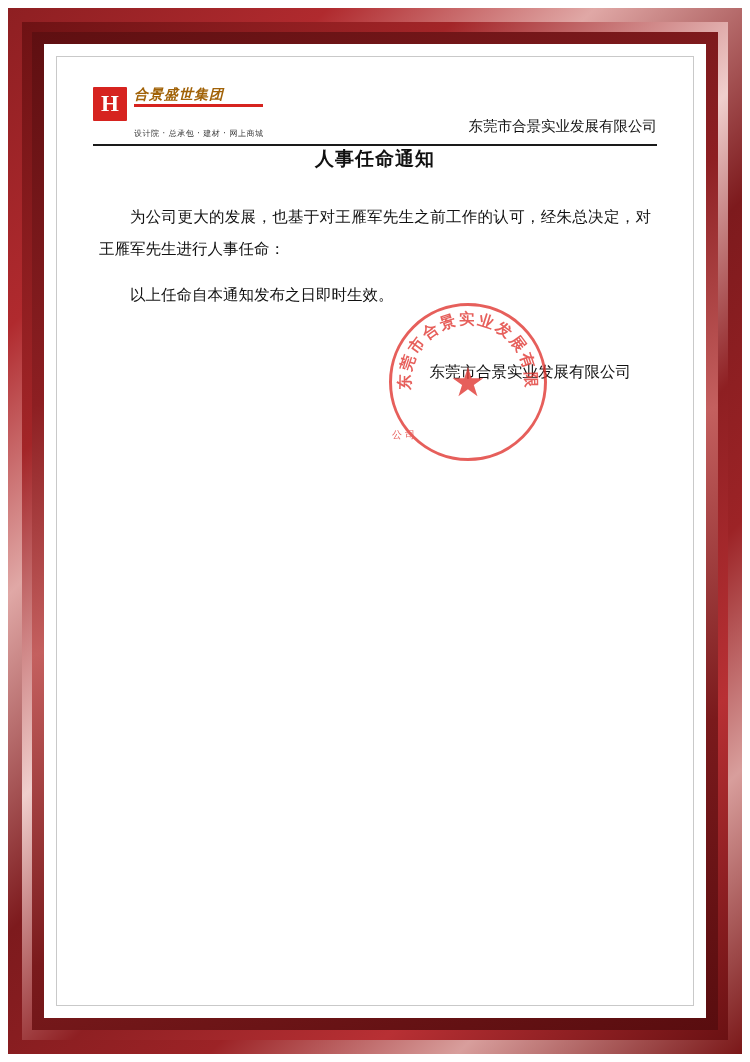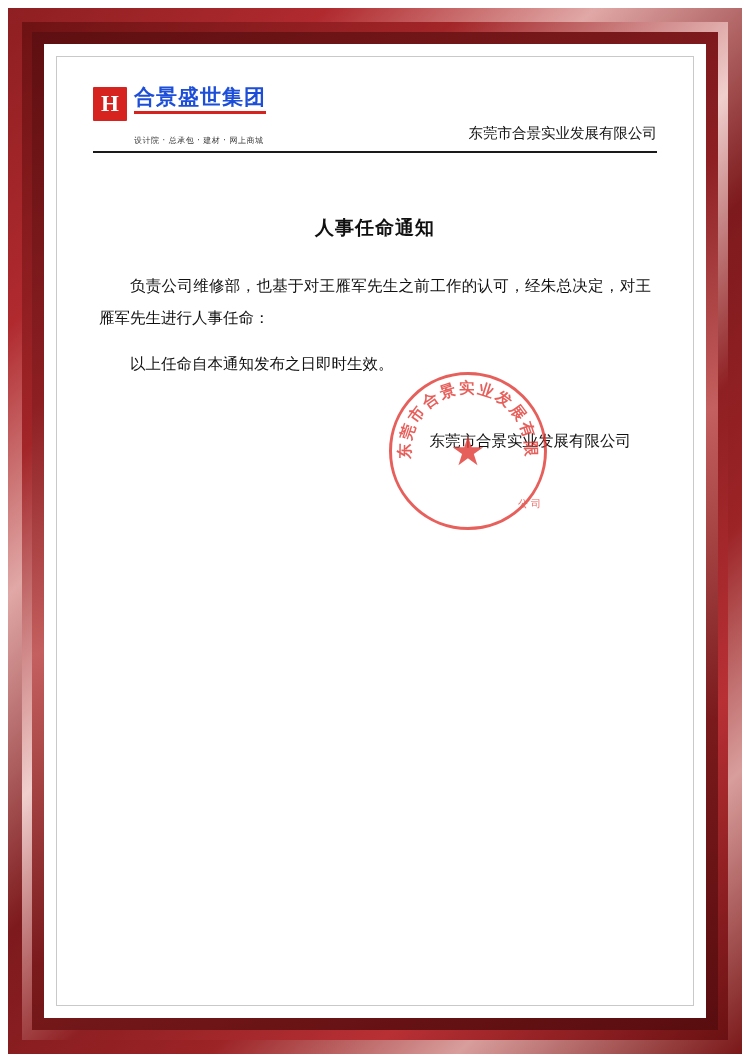--- a/index.html
+++ b/index.html
@@ -91,25 +91,26 @@
     text-align: center;
     font-family: "Liberation Serif", serif;
   }
   .logo-text {
     display: flex;
     flex-direction: column;
     justify-content: flex-start;
     line-height: 1;
   }
   .logo-name {
-    font-size: 21px;
-    font-weight: bold;
-    color: #1d4ed8;
+    font-size: 14px;
+    font-weight: bold;
+    color: #a16207;
     letter-spacing: 1px;
     font-family: "DejaVu Sans", sans-serif;
+    font-style: italic;
   }
   .logo-rule {
     height: 3px;
     background: #d6231f;
     margin: 3px 0 3px 0;
     width: 100%;
   }
   .logo-sub {
     font-size: 8px;
     color: #3a3a3a;
@@ -123,21 +124,20 @@
     padding-bottom: 2px;
     font-family: "DejaVu Sans", sans-serif;
   }
 
   
   .doc-title {
     text-align: center;
     font-size: 19px;
     font-weight: bold;
     color: #111111;
-    margin-top: 62px;
     letter-spacing: 1px;
     font-family: "DejaVu Sans", sans-serif;
   }
   .doc-body {
     margin-top: 30px;
     padding: 0 6px;
   }
   .para {
     font-size: 15.5px;
     color: #111111;
@@ -191,21 +191,21 @@
     font-size: 15.5px;
     font-family: "DejaVu Sans", sans-serif;
     letter-spacing: 2.5px;
     font-weight: bold;
   }
   .seal-bottom {
     position: absolute;
     left: 0;
     bottom: 16px;
     width: 100%;
-    text-align: right;
+    text-align: left;
     color: #e0332e;
     font-size: 10px;
     letter-spacing: 3px;
     font-family: "DejaVu Sans", sans-serif;
   }
 </style>
 </head>
 <body>
 
 <div class="frame-outer">
@@ -224,21 +224,21 @@
                 <div class="logo-rule"></div>
                 <div class="logo-sub">设计院 · 总承包 · 建材 · 网上商城</div>
               </div>
             </div>
             <div class="company-name">东莞市合景实业发展有限公司</div>
           </div>
 
           <div class="doc-title">人事任命通知</div>
 
           <div class="doc-body">
-            <p class="para">负责公司维修部，也基于对王雁军先生之前工作的认可，经朱总决定，对王雁军先生进行人事任命：</p>
+            <p class="para">为公司更大的发展，也基于对王雁军先生之前工作的认可，经朱总决定，对王雁军先生进行人事任命：</p>
             <p class="para">以上任命自本通知发布之日即时生效。</p>
           </div>
 
           <div class="signature">
             <div class="seal">
               <svg class="seal-arc" viewBox="0 0 152 152">
                 <defs>
                   <path id="sealArcPath" d="M 18,76 A 58,58 0 1 1 134,76"></path>
                 </defs>
                 <text>

